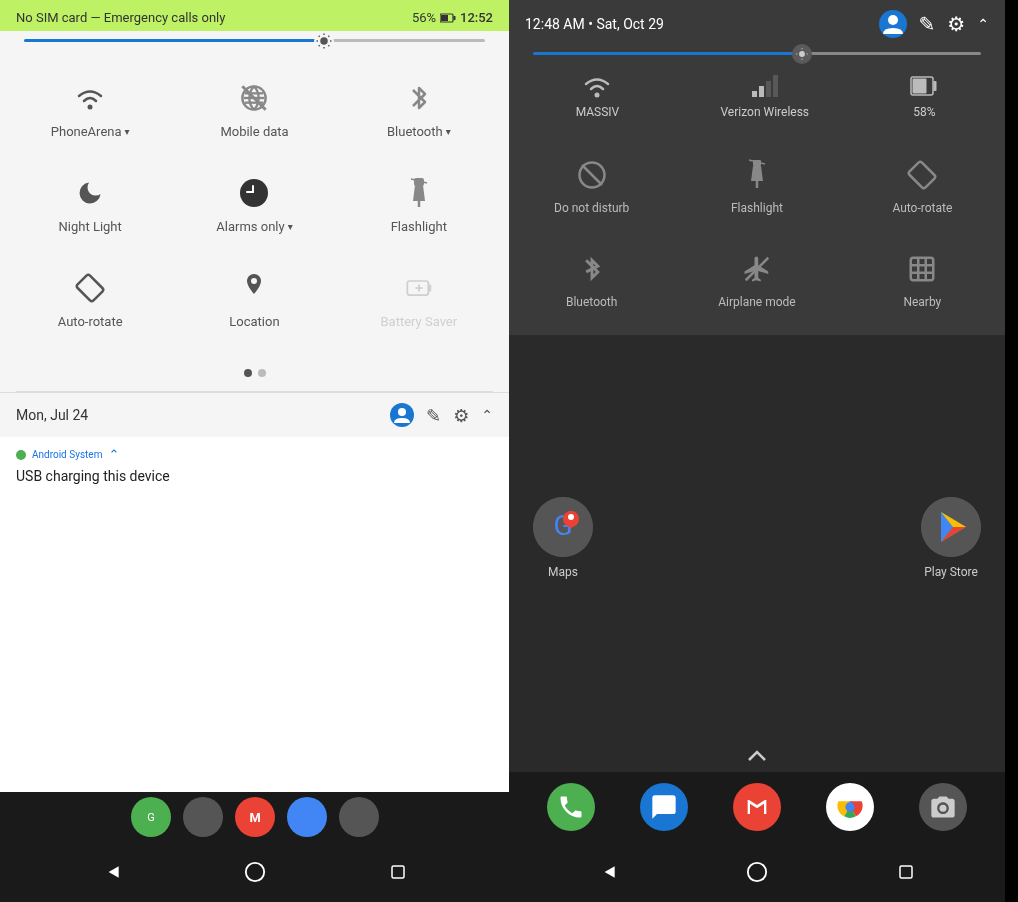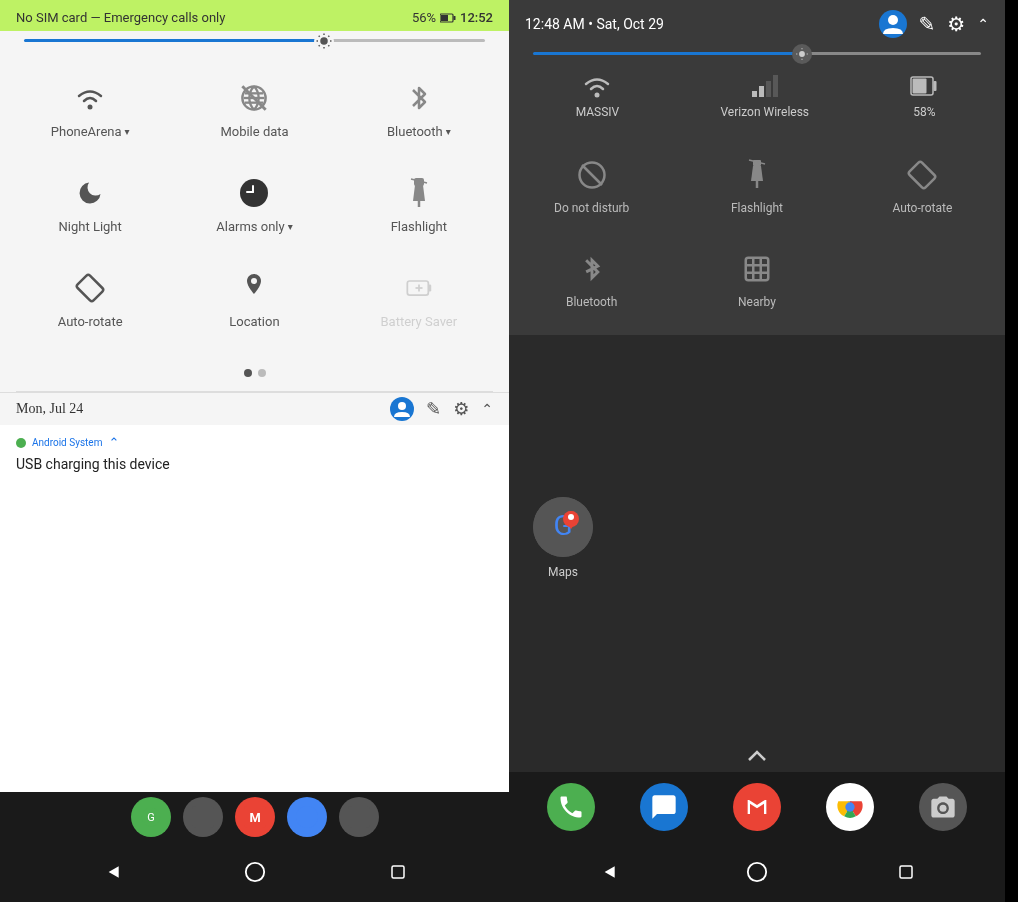--- a/index.html
+++ b/index.html
@@ -120,25 +120,24 @@
     .dot {
       width: 8px;
       height: 8px;
       border-radius: 50%;
     }
     .dot.active { background: #555; }
     .dot.inactive { background: #bbb; }
 
     .left-footer {
       border-top: 1px solid #ddd;
-      padding: 4px 16px;
+      padding: 10px 16px;
       display: flex;
       align-items: center;
       justify-content: space-between;
-      font-family: Liberation Serif, serif;
     }
     .left-footer .date-text {
       font-size: 14px;
       color: #333;
     }
     .left-footer .footer-icons {
       display: flex;
       align-items: center;
       gap: 12px;
     }
@@ -704,20 +703,29 @@
 
     <div class="right-tile">
       <div class="right-tile-icon">
         <svg width="24" height="32" viewBox="0 0 14 22" fill="none" stroke="#888" stroke-width="2">
           <polyline points="3,5 11,13 7,17 7,5 11,9 3,13"></polyline>
         </svg>
       </div>
       <span class="right-tile-label">Bluetooth</span>
     </div>
 
+    <div class="right-tile">
+      <div class="right-tile-icon">
+        <svg width="30" height="30" viewBox="0 0 24 24" fill="#888">
+          <path d="M21 16v-2l-8-5V3.5c0-.83-.67-1.5-1.5-1.5S10 2.67 10 3.5V9l-8 5v2l8-2.5V19l-2 1.5V22l3.5-1 3.5 1v-1.5L13 19v-5.5l8 2.5z"></path>
+          <line x1="3" y1="21" x2="21" y2="3" stroke="#888" stroke-width="2"></line>
+        </svg>
+      </div>
+      <span class="right-tile-label">Airplane mode</span>
+    </div>
 
     <div class="right-tile">
       <div class="right-tile-icon">
         <svg width="30" height="30" viewBox="0 0 24 24" fill="none" stroke="#888" stroke-width="2">
           <rect x="3" y="3" width="18" height="18" rx="2"></rect>
           <line x1="3" y1="9" x2="21" y2="9"></line>
           <line x1="3" y1="15" x2="21" y2="15"></line>
           <line x1="9" y1="3" x2="9" y2="21"></line>
           <line x1="15" y1="3" x2="15" y2="21"></line>
         </svg>
@@ -736,20 +744,32 @@
           <circle cx="38" cy="22" r="8" fill="#EA4335"></circle>
           <path d="M38 14 C34 14 32 17 32 20 C32 25 38 32 38 32 C38 32 44 25 44 20 C44 17 42 14 38 14 Z" fill="#EA4335"></path>
           <circle cx="38" cy="20" r="3" fill="#fff"></circle>
         </svg>
       </div>
       <span class="app-label">Maps</span>
     </div>
 
     <div style="flex:1"></div>
 
+    <div class="app-item">
+      <div class="app-icon-circle" style="background:#555; width:60px; height:60px; border-radius:50%; overflow:hidden;">
+        <svg width="60" height="60" viewBox="0 0 60 60">
+          <circle cx="30" cy="30" r="30" fill="#555"></circle>
+          <polygon points="20,15 45,30 20,45" fill="#34A853"></polygon>
+          <polygon points="20,15 32,30 20,45" fill="#4285F4"></polygon>
+          <polygon points="32,30 45,30 20,15" fill="#FBBC05"></polygon>
+          <polygon points="32,30 45,30 20,45" fill="#EA4335"></polygon>
+        </svg>
+      </div>
+      <span class="app-label">Play Store</span>
+    </div>
   </div>
 
   <div class="right-chevron-row">
     <svg width="24" height="16" viewBox="0 0 24 16" fill="none" stroke="#ccc" stroke-width="2.5">
       <polyline points="4,12 12,4 20,12"></polyline>
     </svg>
   </div>
 
   <div class="right-dock-apps">
 

